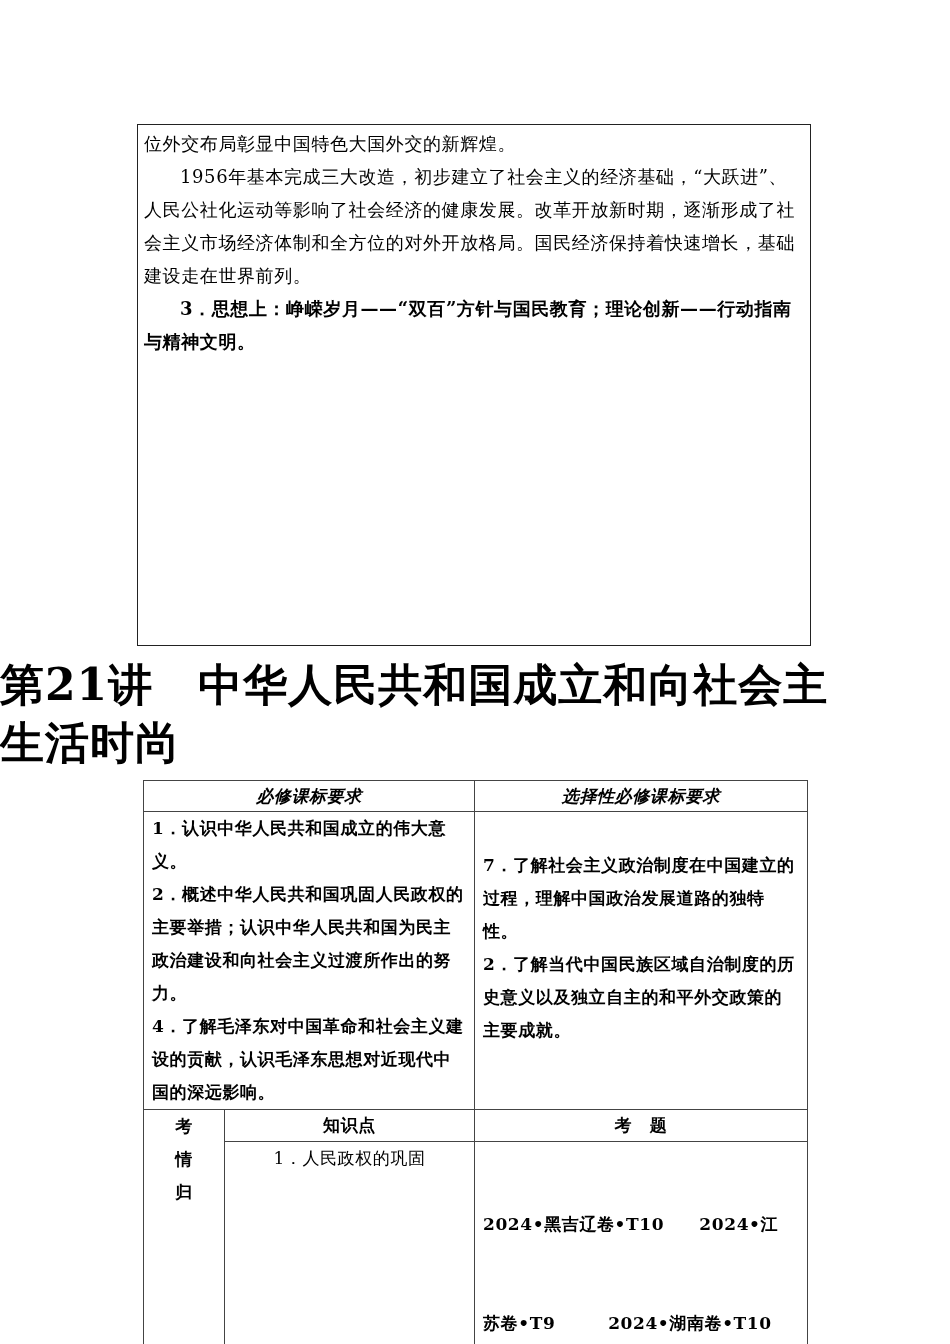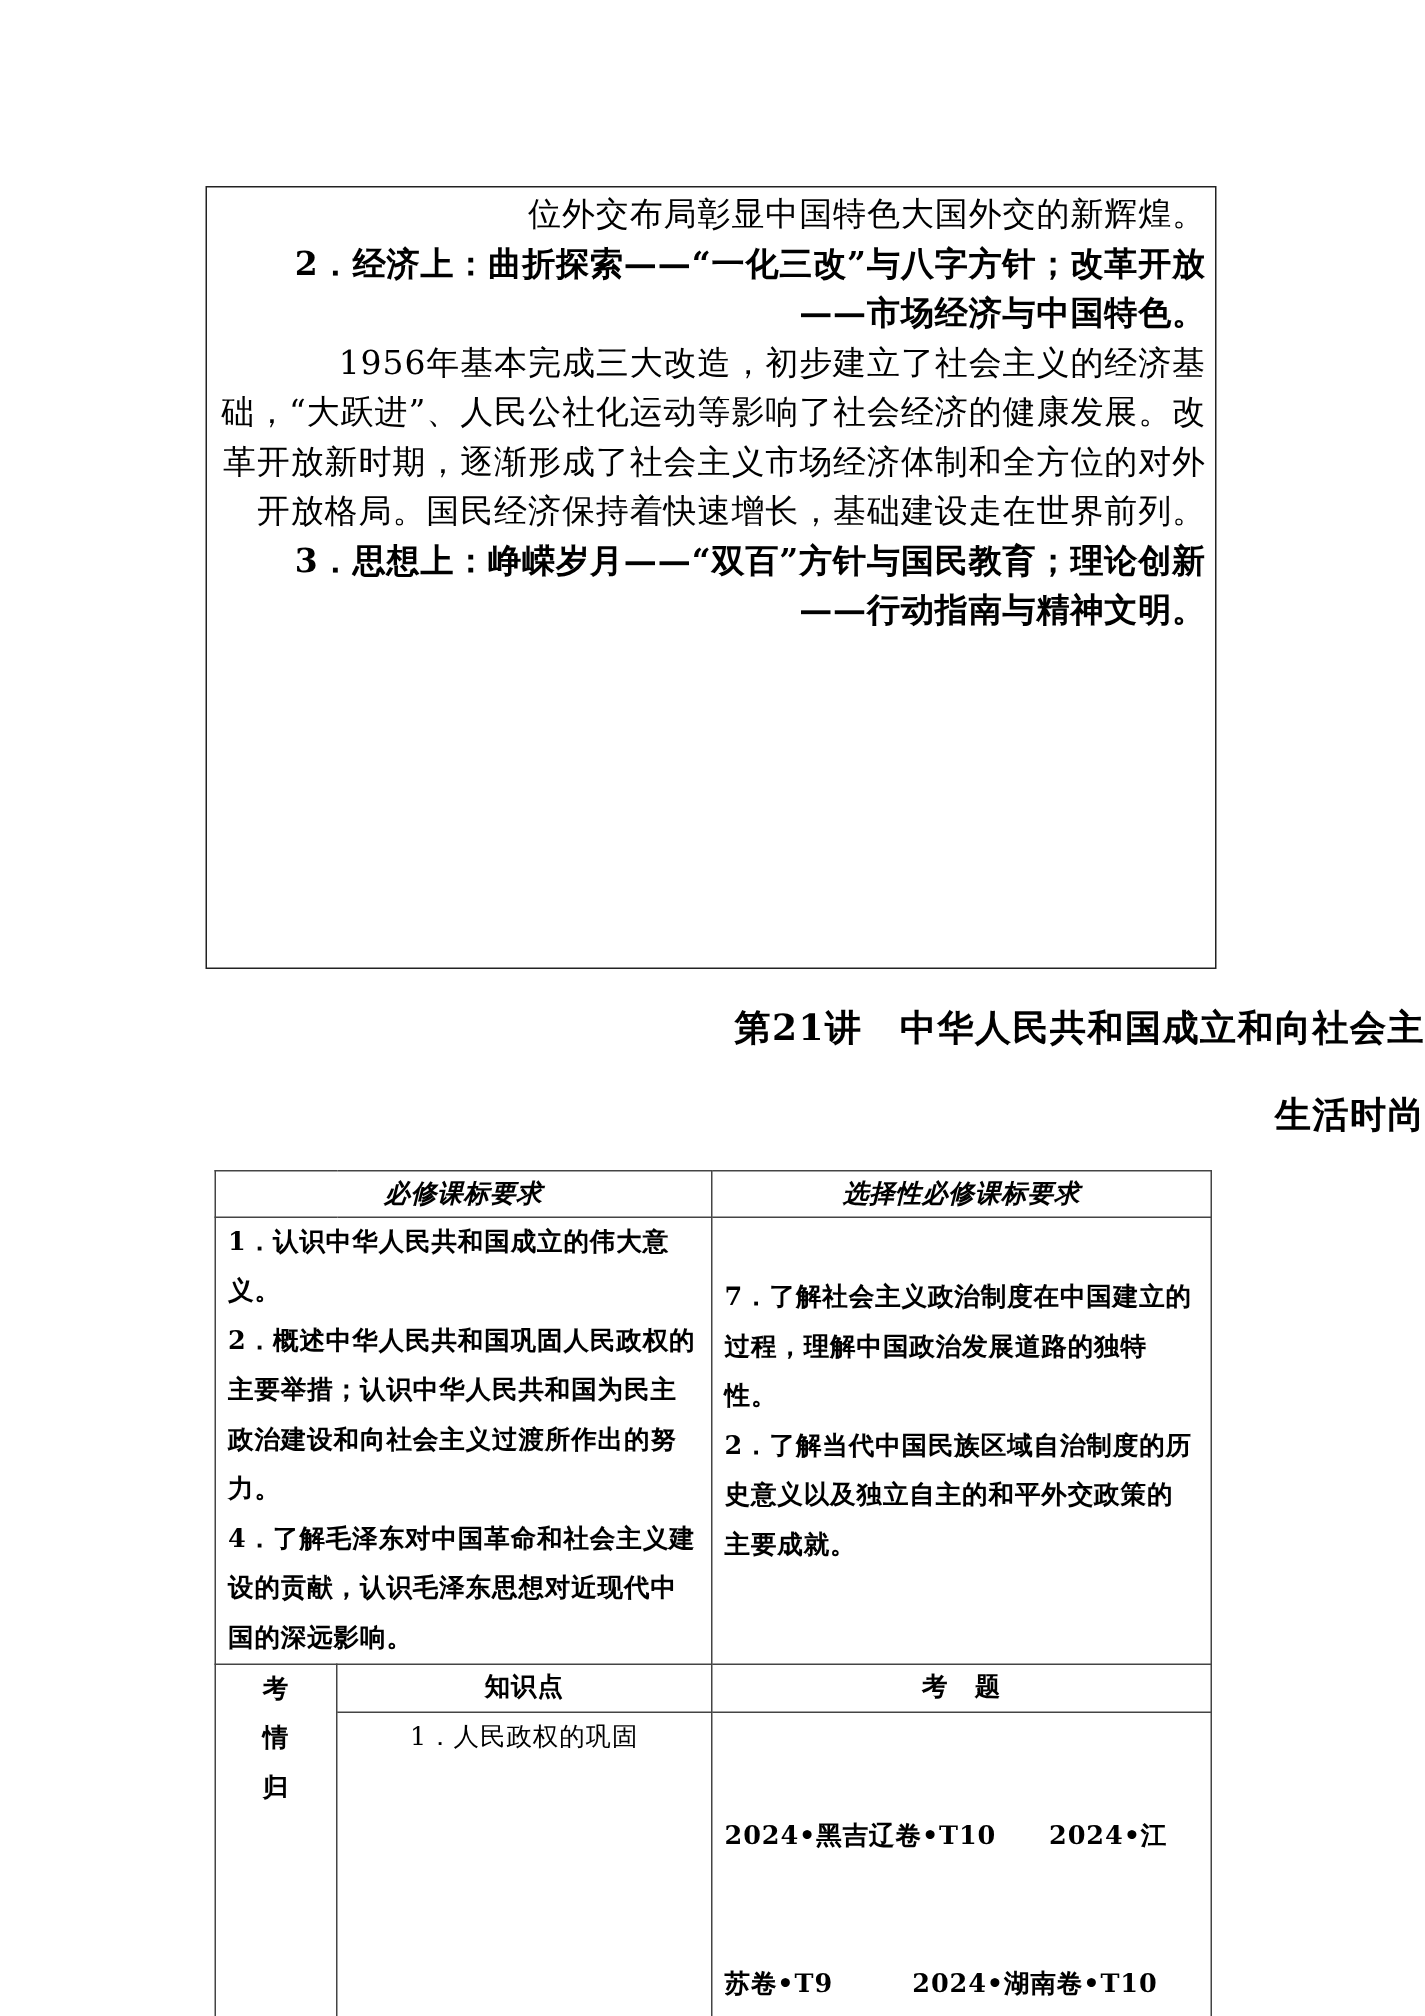--- a/index.html
+++ b/index.html
@@ -1,42 +1,41 @@
 <!DOCTYPE html>
 <html><head>
 <meta charset="utf-8">
 <style>
   html, body { margin: 0; padding: 0; background: #ffffff; }
   body { width: 950px; height: 1344px; position: relative; overflow: hidden;
          font-family: "DejaVu Serif", "Liberation Serif", serif; color: #000; }
   .box { position: absolute; left: 137px; top: 124px; width: 674px; height: 522px;
          border: 1px solid #222; box-sizing: border-box; padding: 2px 6px 0 6px; }
-  .box p { margin: 0; font-size: 22px; line-height: 33px; letter-spacing: 0.6px; text-align: right; }
+  .box p { margin: 0; font-size: 18px; line-height: 33px; letter-spacing: 0.6px; }
   .box p.indent { text-indent: 36px; }
   .box p.bold { font-weight: bold; }
-  .title { position: absolute; left: 0; width: 950px; text-align: right;
-           font-weight: bold; font-size: 24px; line-height: 58px; letter-spacing: 1px; }
+  .title { position: absolute; left: 0; width: 950px; text-align: left;
+           font-weight: bold; font-size: 44px; line-height: 58px; letter-spacing: 1px; }
   .title.l1 { top: 656px; }
   .title.l2 { top: 714px; }
   table.req { position: absolute; left: 143px; top: 780px; width: 664px;
               border-collapse: collapse; table-layout: fixed; }
   table.req td, table.req th { border: 1px solid #444; font-size: 17px;
               line-height: 33px; vertical-align: top; padding: 0 8px; letter-spacing: 0.6px; }
   table.req th { font-weight: bold; text-align: center; line-height: 30px; padding: 0; font-style: italic; }
   table.req td.center { text-align: center; }
   table.req td.vmid { vertical-align: middle; }
   .bold { font-weight: bold; }
   .ti p { margin: 0; font-weight: bold; }
 </style>
 </head>
 <body>
 
 <div class="box">
   <p>位外交布局彰显中国特色大国外交的新辉煌。</p>
-  <p class="bold indent">2．经济上：曲折探索——“一化三改”与八字方针；改革开放——市场经济与中国特色。</p>
   <p class="indent">1956年基本完成三大改造，初步建立了社会主义的经济基础，“大跃进”、人民公社化运动等影响了社会经济的健康发展。改革开放新时期，逐渐形成了社会主义市场经济体制和全方位的对外开放格局。国民经济保持着快速增长，基础建设走在世界前列。</p>
   <p class="bold indent">3．思想上：峥嵘岁月——“双百”方针与国民教育；理论创新——行动指南与精神文明。</p>
 </div>
 
 <div class="title l1">第21讲　中华人民共和国成立和向社会主</div>
 <div class="title l2">生活时尚</div>
 
 <table class="req">
   <colgroup>
     <col style="width:81px">

